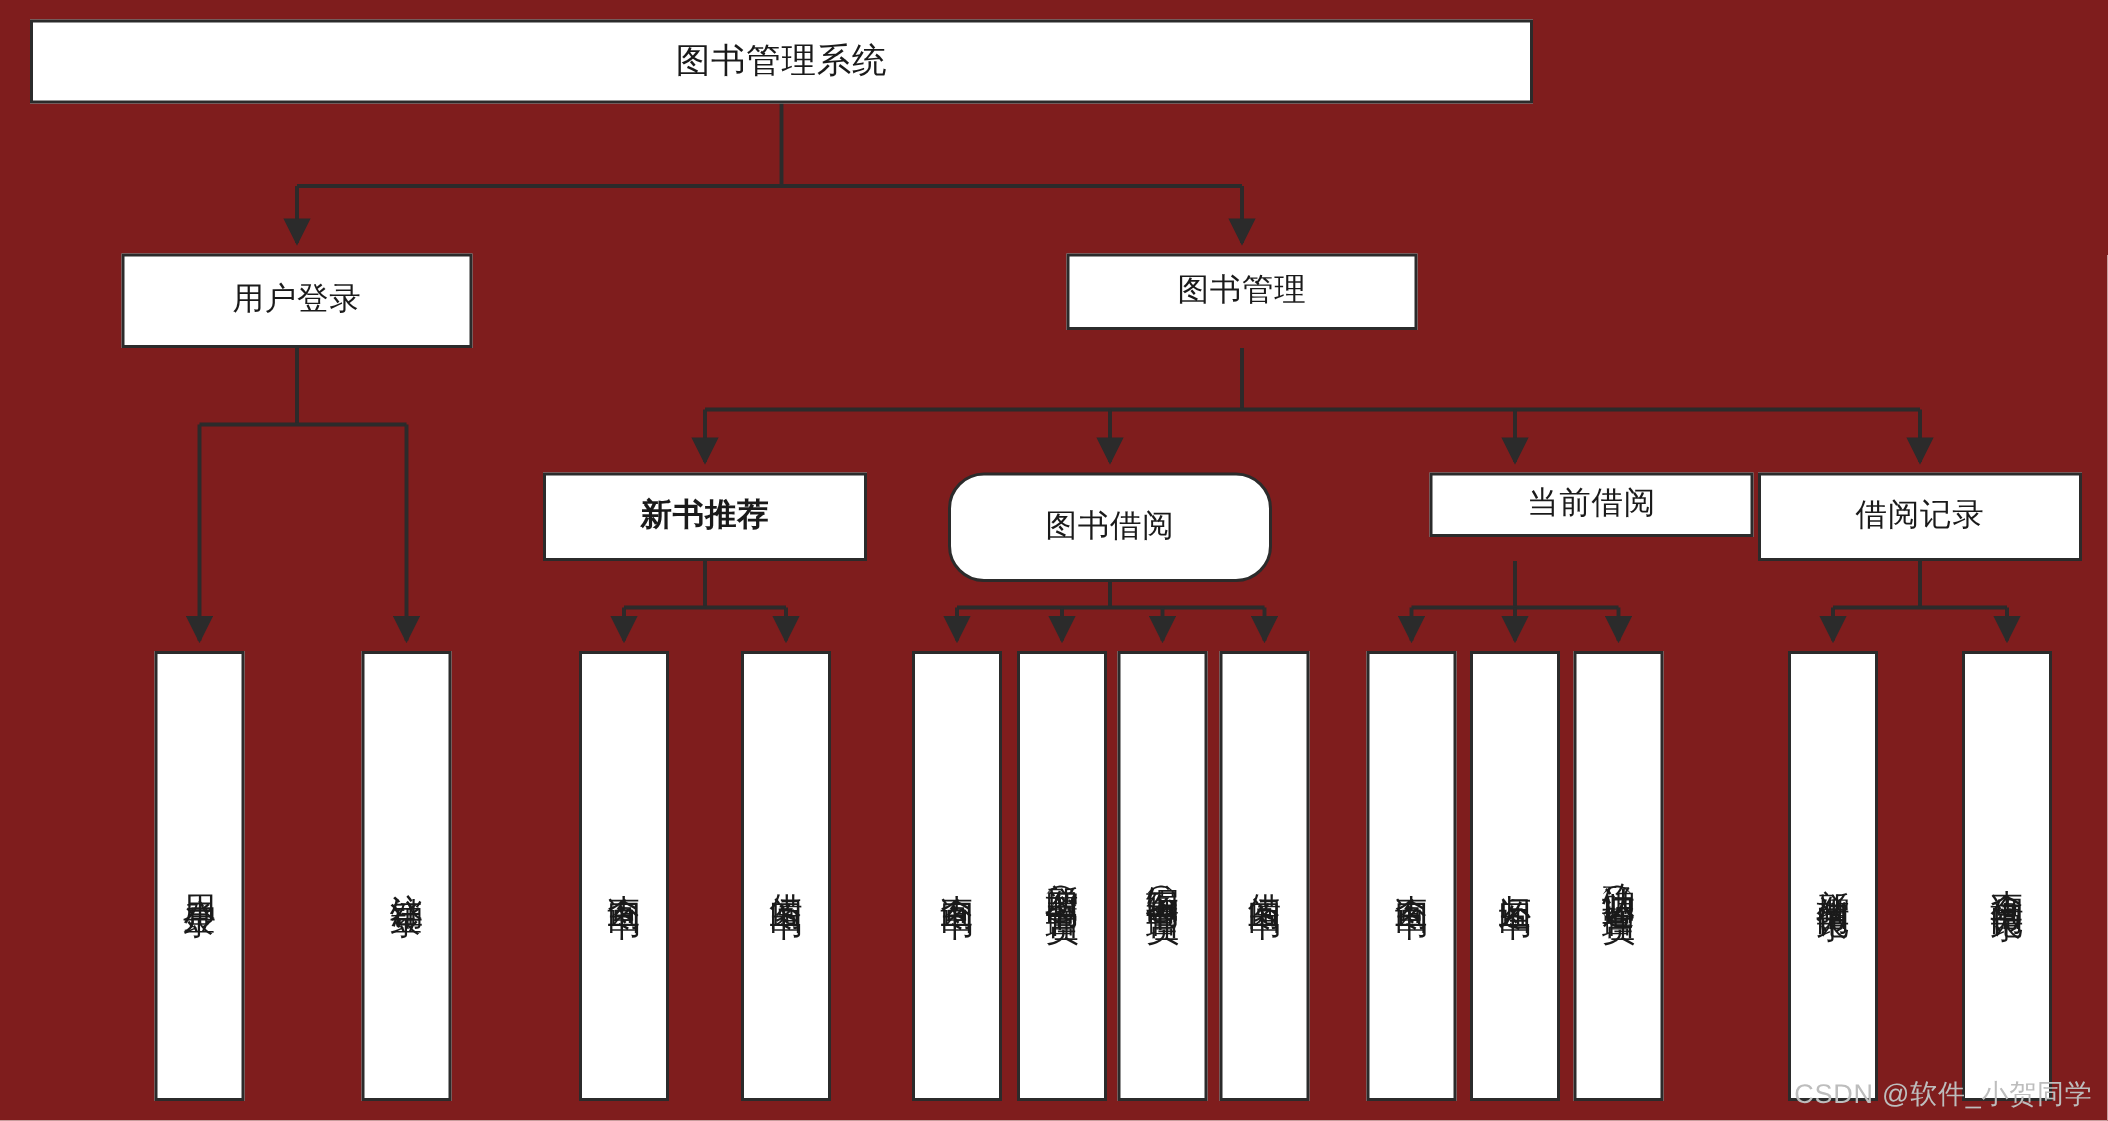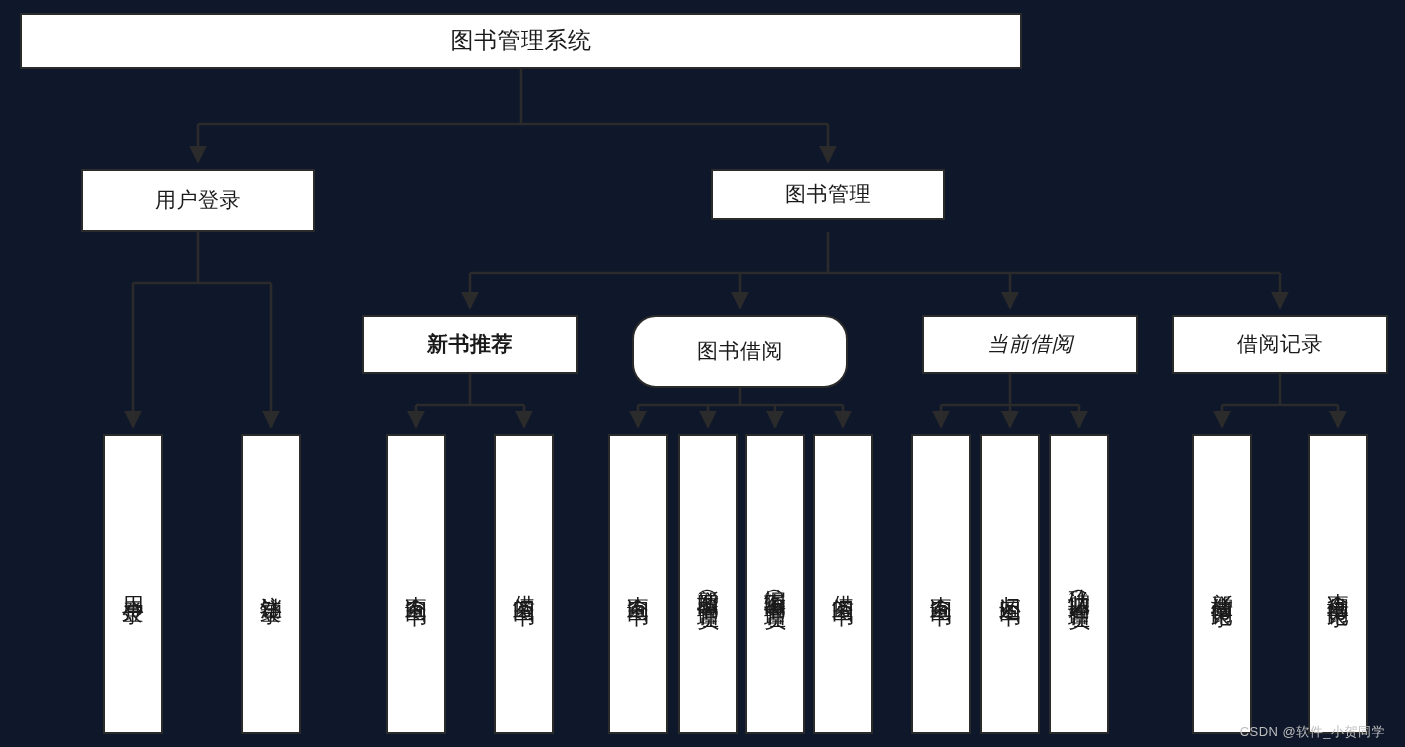--- a/index.html
+++ b/index.html
@@ -8,21 +8,21 @@
     padding: 0;
     background: #ffffff;
   }
   body {
     font-family: "Liberation Sans", "DejaVu Sans", sans-serif;
   }
   #canvas {
     position: relative;
     width: 1405px;
     height: 747px;
-    background: #0f172a;
+    background: #7f1d1d;
     overflow: hidden;
   }
   #edges {
     position: absolute;
     left: 0;
     top: 0;
     width: 1405px;
     height: 747px;
     pointer-events: none;
   }
@@ -63,23 +63,23 @@
   .leaf .node-label {
     writing-mode: vertical-rl;
     text-orientation: upright;
     font-size: 22px;
     line-height: 1.0;
     letter-spacing: 3px;
     white-space: nowrap;
   }
   .watermark {
     position: absolute;
-    right: 20px;
+    right: 10px;
     bottom: 6px;
-    font-size: 13px;
+    font-size: 18px;
     color: #bdbdbd;
     letter-spacing: 0.5px;
     z-index: 5;
     white-space: nowrap;
   }
 </style>
 </head>
 <body>
 
 <div id="canvas">
@@ -152,21 +152,21 @@
   </div>
 
   <div class="node lvl2" style="left:362px; top:315px; width:216px; height:59px;font-weight:bold;">
     <span class="node-label">新书推荐</span>
   </div>
 
   <div class="node lvl2" style="left:632px; top:315px; width:216px; height:73px;border-radius:24px;">
     <span class="node-label">图书借阅</span>
   </div>
 
-  <div class="node lvl2" style="left:922px; top:315px; width:216px; height:59px;font-style:italic;">
+  <div class="node lvl2" style="left:953px; top:315px; width:216px; height:43px;">
     <span class="node-label">当前借阅</span>
   </div>
 
   <div class="node lvl2" style="left:1172px; top:315px; width:216px; height:59px;">
     <span class="node-label">借阅记录</span>
   </div>
 
   <div class="node lvl3 leaf" style="left:103px; top:434px; width:60px; height:300px;">
     <span class="node-label">用户登录</span>
   </div>

